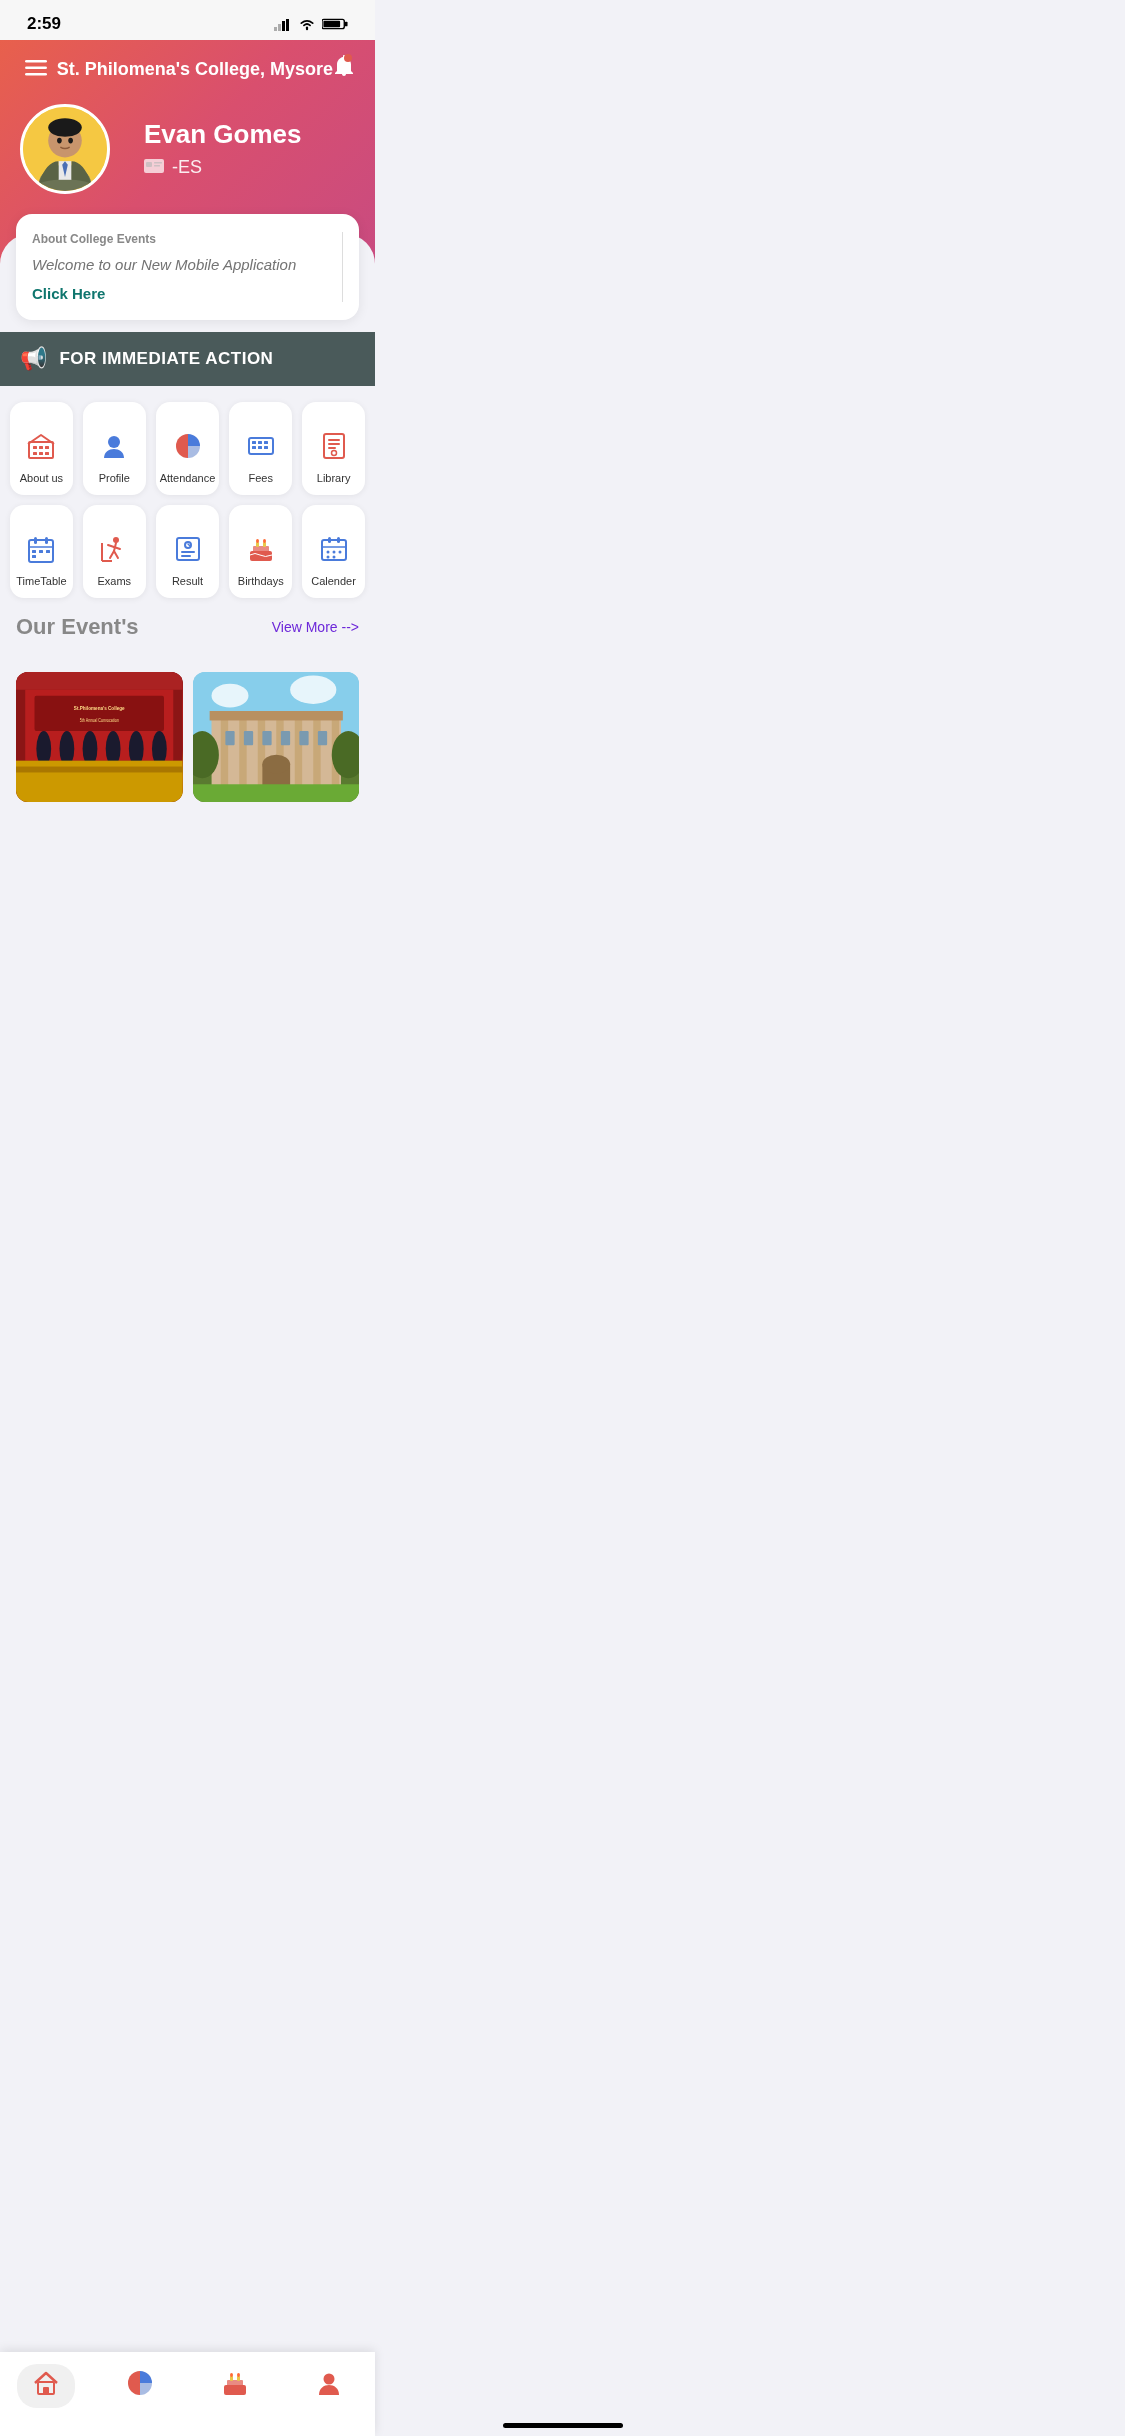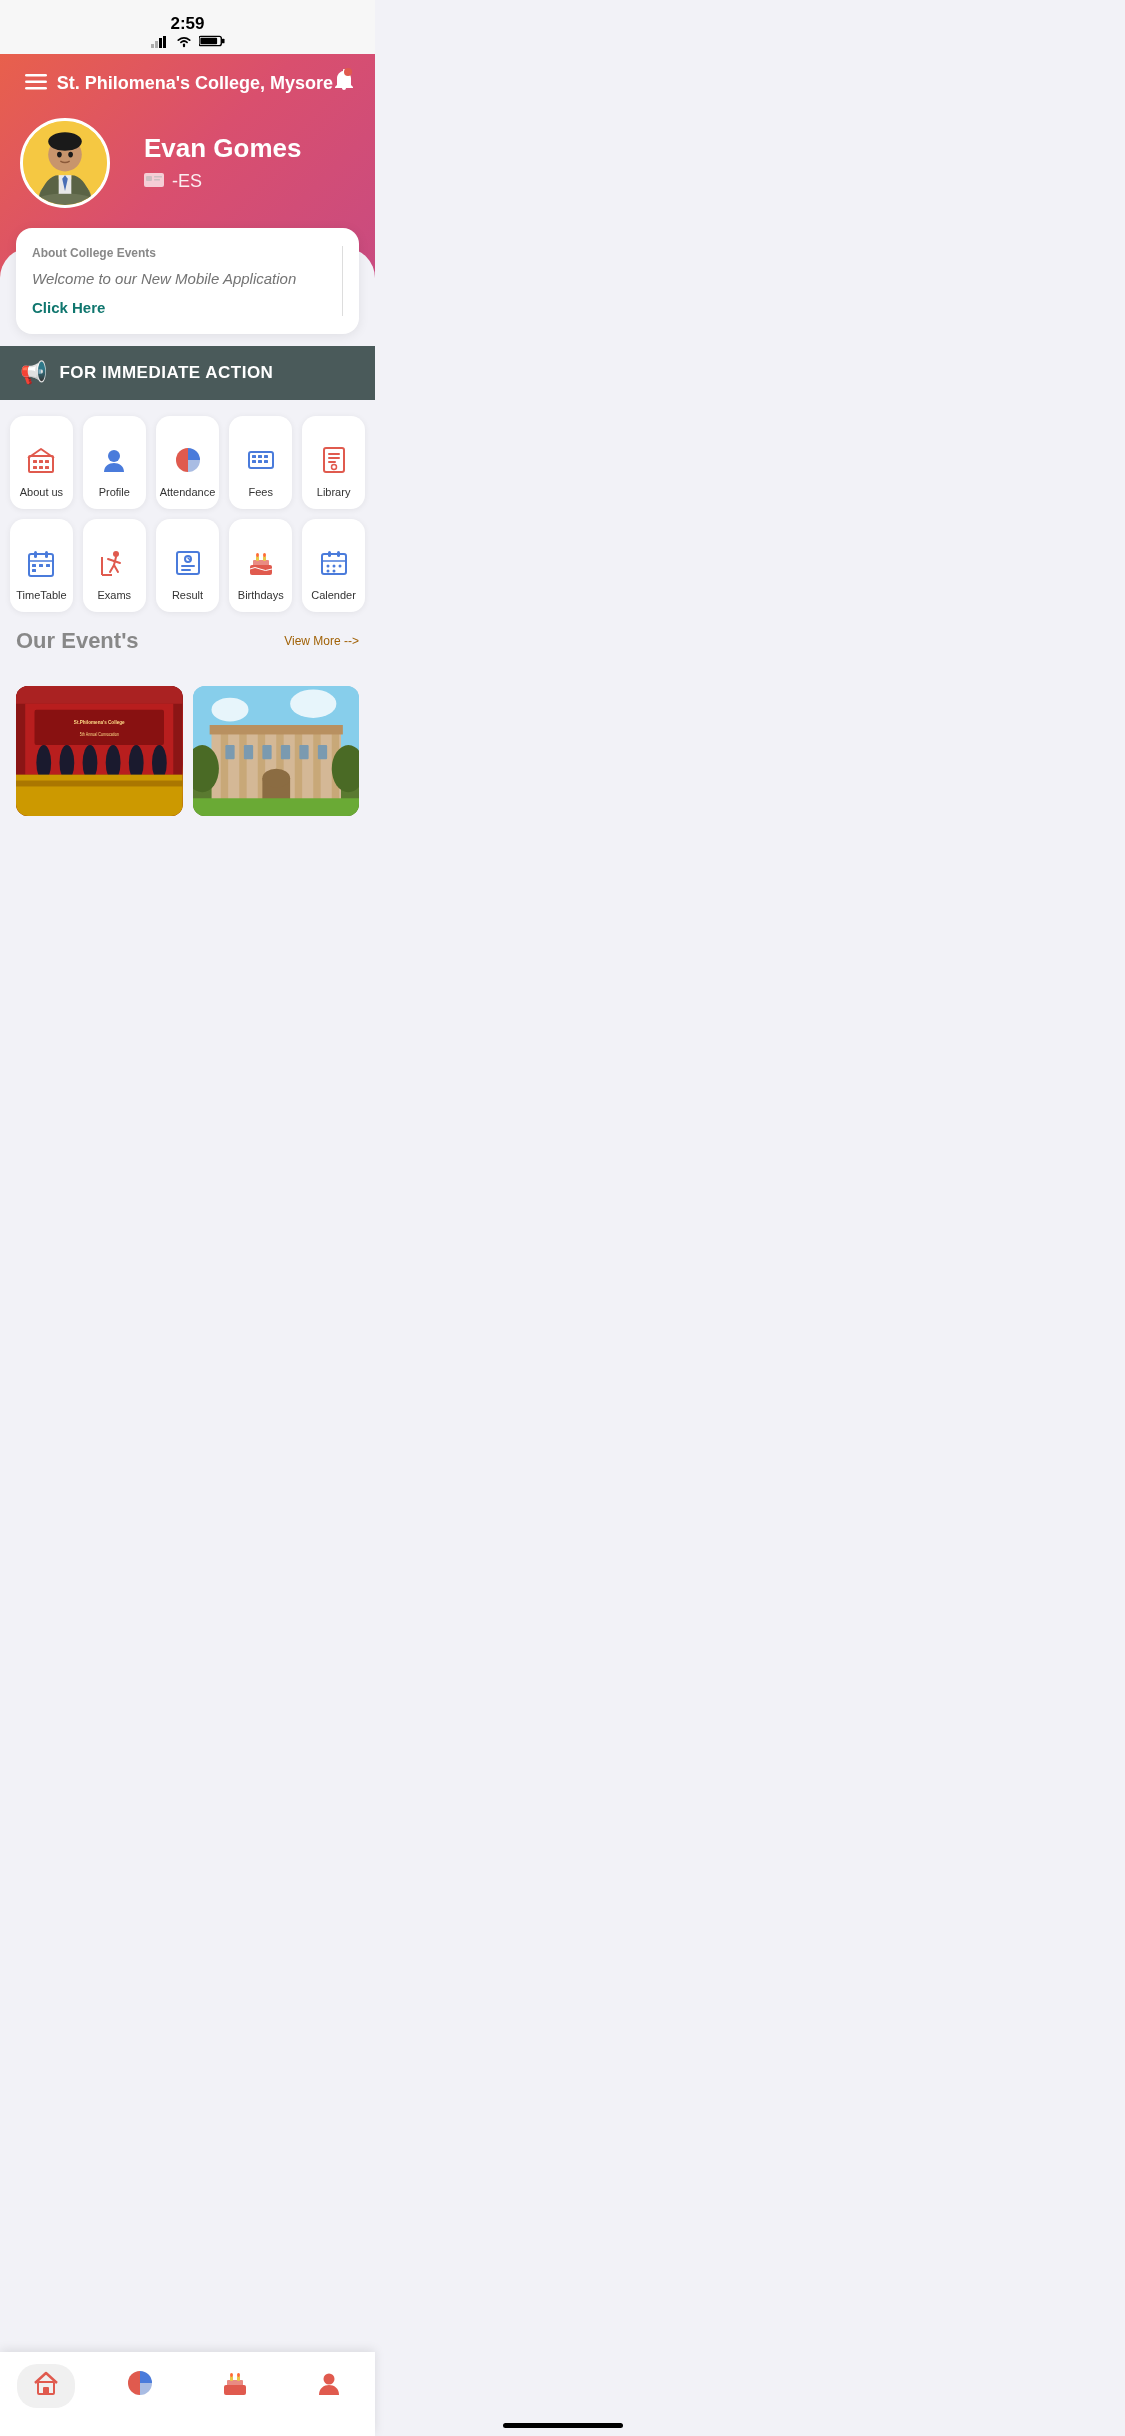--- a/index.html
+++ b/index.html
@@ -11,23 +11,22 @@
       min-height: 812px;
       overflow-x: hidden;
       position: relative;
     }
 
     
     .status-bar {
       display: flex;
       justify-content: space-between;
       align-items: center;
-      padding: 14px 16px 6px;
+      padding: 14px 27px 6px;
       background: #f7f7f7;
-      flex-direction: column;
     }
     .status-time {
       font-size: 17px;
       font-weight: 600;
       color: #000;
     }
     .status-icons {
       display: flex;
       align-items: center;
       gap: 6px;
@@ -219,22 +218,22 @@
       justify-content: space-between;
       align-items: center;
       margin-bottom: 32px;
     }
     .our-events-title {
       font-size: 22px;
       font-weight: 700;
       color: #888;
     }
     .view-more-link {
-      font-size: 12px;
-      color: #a16207;
+      font-size: 14px;
+      color: #6d28d9;
     }
 
     
     .event-images-grid {
       display: grid;
       grid-template-columns: 1fr 1fr;
       gap: 10px;
     }
     .event-image-card {
       border-radius: 12px;

